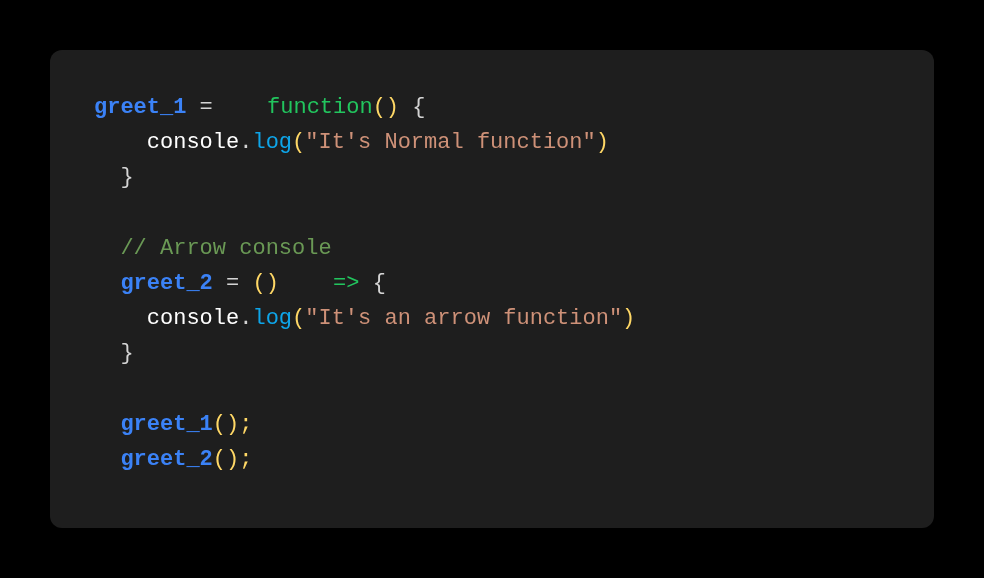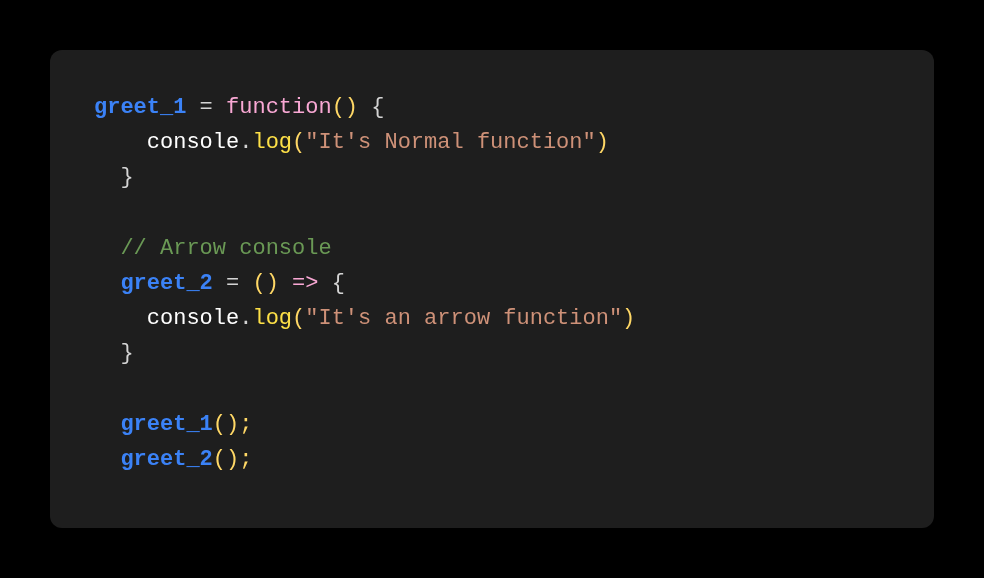--- a/index.html
+++ b/index.html
@@ -23,24 +23,24 @@
     }
     pre {
       font-family: 'Consolas', 'Monaco', 'Courier New', monospace;
       font-size: 22px;
       line-height: 1.6;
       white-space: pre;
       color: #d4d4d4;
     }
     .tok-ident { color: #3b82f6; font-weight: bold; }
     .tok-op { color: #d4d4d4; }
-    .tok-keyword { color: #f9a8d4; }
+    .tok-keyword { color: #22c55e; margin-left: 41px; }
     .tok-punct { color: #ffd866; }
     .tok-obj { color: #ffffff; }
-    .tok-method { color: #fde047; text-align: right; }
+    .tok-method { color: #0ea5e9; text-align: right; }
     .tok-string { color: #ce9178; }
     .tok-comment { color: #6a9955; }
     .tok-brace { color: #d4d4d4; }
   </style>
 </head>
 <body>
 
 <div class="code-block">
 <pre><span class="tok-ident">greet_1</span><span class="tok-op"> = </span><span class="tok-keyword">function</span><span class="tok-punct">()</span><span class="tok-brace"> {</span>
 <span>    </span><span class="tok-obj">console</span><span class="tok-op">.</span><span class="tok-method">log</span><span class="tok-punct">(</span><span class="tok-string">"It's Normal function"</span><span class="tok-punct">)</span>

